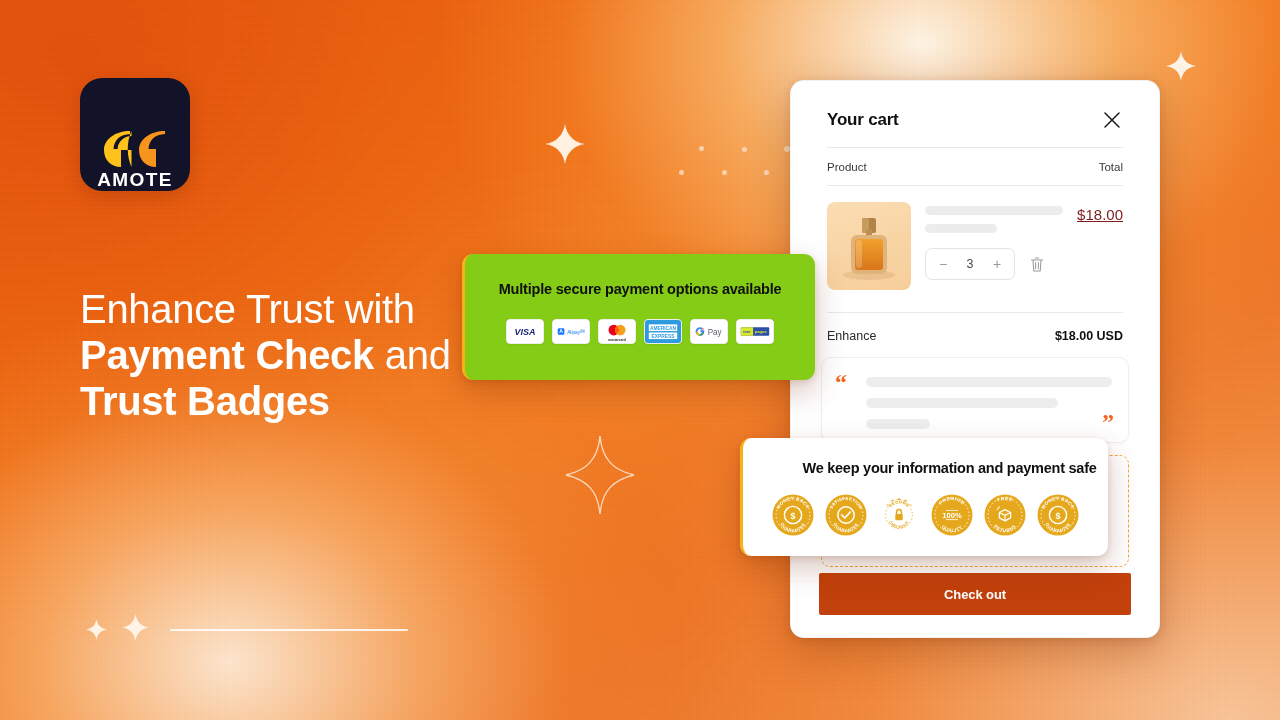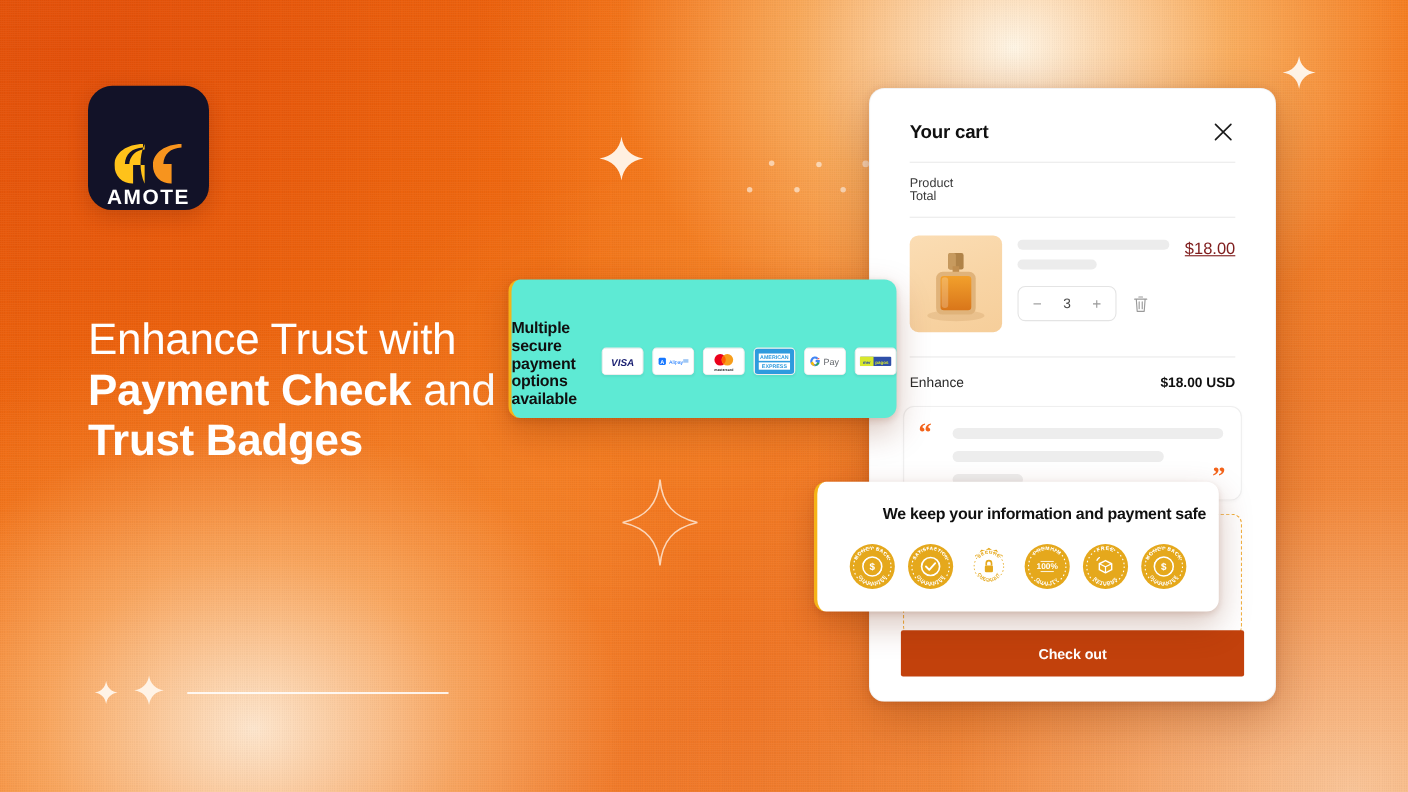--- a/index.html
+++ b/index.html
@@ -56,21 +56,21 @@
   #cart { position:absolute; left:790px; top:80px; width:370px; height:558px;
     background:#fff; border-radius:14px; overflow:hidden;
     box-shadow:0 14px 44px rgba(110,35,0,.30), 0 2px 8px rgba(110,35,0,.16);
     border:1px solid rgba(0,0,0,.05); }
   #cart-head { display:flex; align-items:center; justify-content:space-between;
     padding:28px 36px 16px; }
   #cart-title { font-size:17px; font-weight:700; color:#101010; letter-spacing:-.2px; }
   #cart-close { width:22px; height:22px; cursor:pointer; }
   .rule { height:1px; background:#EAEAEA; margin:0 36px; }
   #cols { display:flex; justify-content:space-between; padding:13px 36px 12px;
-    font-size:11.5px; color:#3a3a3a;flex-direction:column; }
+    font-size:11.5px; color:#3a3a3a; }
   #prow { display:flex; gap:14px; padding:16px 36px 0; }
   #thumb { width:84px; height:88px; border-radius:8px; flex:0 0 auto;
     background:linear-gradient(160deg,#FBDDB4 0%,#F8D4A4 55%,#F6CE9A 100%);
     position:relative; overflow:hidden; }
   #pinfo { flex:1; display:flex; flex-direction:column; gap:9px; padding-top:4px; }
   .sk { background:#ECECEC; border-radius:7px; height:9px; }
   .sk.w1 { width:100%; max-width:150px; }
   .sk.w2 { width:72px; }
   #qty { margin-top:6px; display:flex; align-items:center; gap:14px; }
   #stepper { display:flex; align-items:center; border:1px solid #E4E4E4;
@@ -99,23 +99,23 @@
   #dashed { margin:12px 30px 0; height:112px; border:1.5px dashed #F0A92E;
     border-radius:9px; }
 
   #checkout { position:absolute; left:28px; right:28px; bottom:22px; height:42px;
     background:#c2410c; color:#fff; border:none; border-radius:2px;
     font-size:13px; font-weight:700; letter-spacing:-.1px; cursor:pointer;
     font-family:"Liberation Sans", sans-serif; }
 
   
   #paycard { position:absolute; left:462px; top:254px; width:353px; height:126px;
-    background:#5eead4; border-radius:11px; border-left:3px solid #F5B318;
+    background:#84cc16; border-radius:11px; border-left:3px solid #F5B318;
     box-shadow:0 12px 30px rgba(110,35,0,.26), 0 2px 6px rgba(110,35,0,.14);
-    display:flex; flex-direction:row; align-items:center; }
+    display:flex; flex-direction:column; align-items:center; }
   #paytitle { font-size:14.5px; font-weight:700; color:#101010; margin-top:27px;
     letter-spacing:-.2px; }
   #payicons { display:flex; gap:8px; margin-top:22px; }
   .pi { width:38px; height:25px; border-radius:4px; background:#fff;
     border:1px solid #EDEDED; display:flex; align-items:center; justify-content:center;
     box-shadow:0 1px 2px rgba(0,0,0,.05); overflow:hidden; }
 
   
   #trustcard { position:absolute; left:740px; top:438px; width:368px; height:118px;
     background:#fff; border-radius:11px; border-left:3px solid #F5B318;

